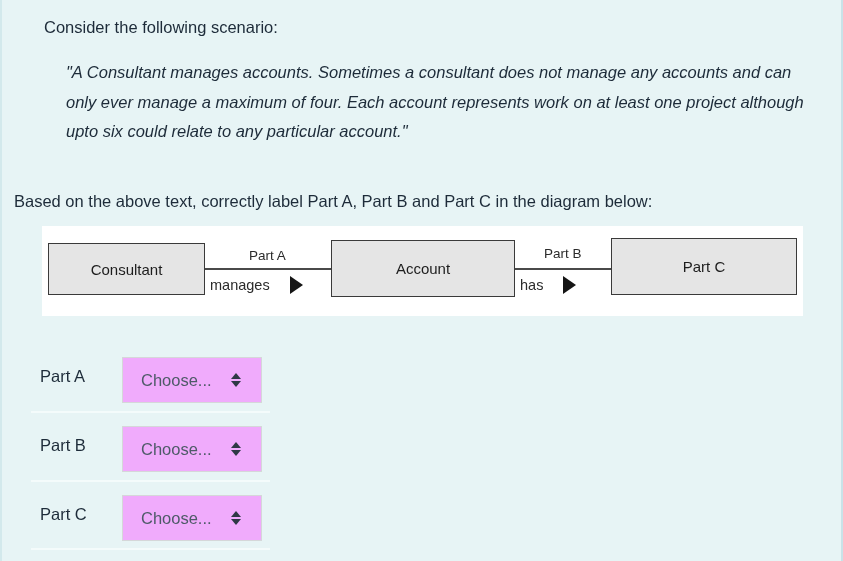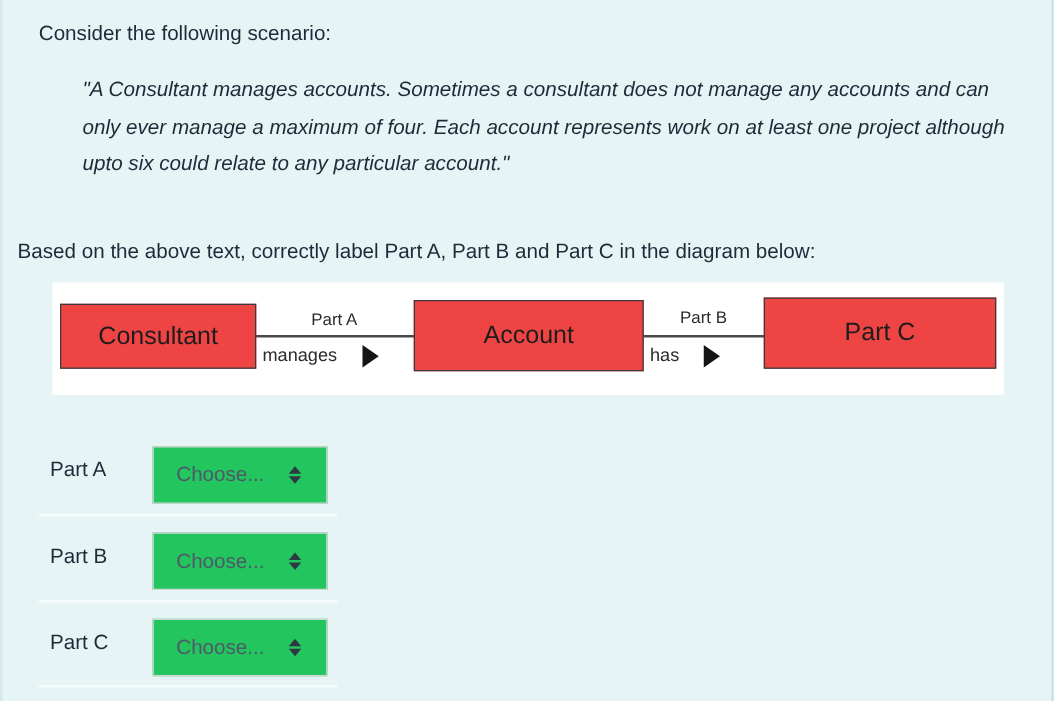--- a/index.html
+++ b/index.html
@@ -31,21 +31,21 @@
   .content {
     position: absolute;
     left: 0; top: 0;
     width: 843px;
     height: 561px;
   }
 
   
   #intro-line {
     position: absolute;
-    left: 31px;
+    left: 44px;
     top: 16px;
     font-size: 16.5px;
     line-height: 22px;
     color: #1d2b39;
     white-space: nowrap;
   }
 
   #scenario-quote {
     position: absolute;
     left: 66px;
@@ -74,25 +74,25 @@
     top: 226px;
     width: 761px;
     height: 90px;
     background: #ffffff;
   }
 
   .erd-box {
     position: absolute;
     box-sizing: border-box;
     border: 1.6px solid #3a3a3a;
-    background: #ef4444;
+    background: #e5e5e5;
     display: flex;
     align-items: center;
     justify-content: center;
-    font-size: 20px;
+    font-size: 15px;
     color: #1d1d1d;
     z-index: 3;
   }
 
   #box-consultant { left: 6px;   top: 17px; width: 157px; height: 52px; }
   #box-account    { left: 289px; top: 14px; width: 184px; height: 57px; justify-content: center; }
   #box-partc      { left: 569px; top: 12px; width: 186px; height: 57px; }
 
   
   .connector {
@@ -157,21 +157,21 @@
     white-space: nowrap;
   }
 
   .select-box {
     position: absolute;
     left: 122px;
     top: 11px;
     width: 140px;
     height: 46px;
     box-sizing: border-box;
-    background: #22c55e;
+    background: #f0abfc;
     border: 1px solid #d5d7d9;
     display: flex;
     align-items: center;
     padding-left: 18px;
     font-size: 16.5px;
     color: #4e5a68;
     cursor: default;
   }
 
   .select-caret {

